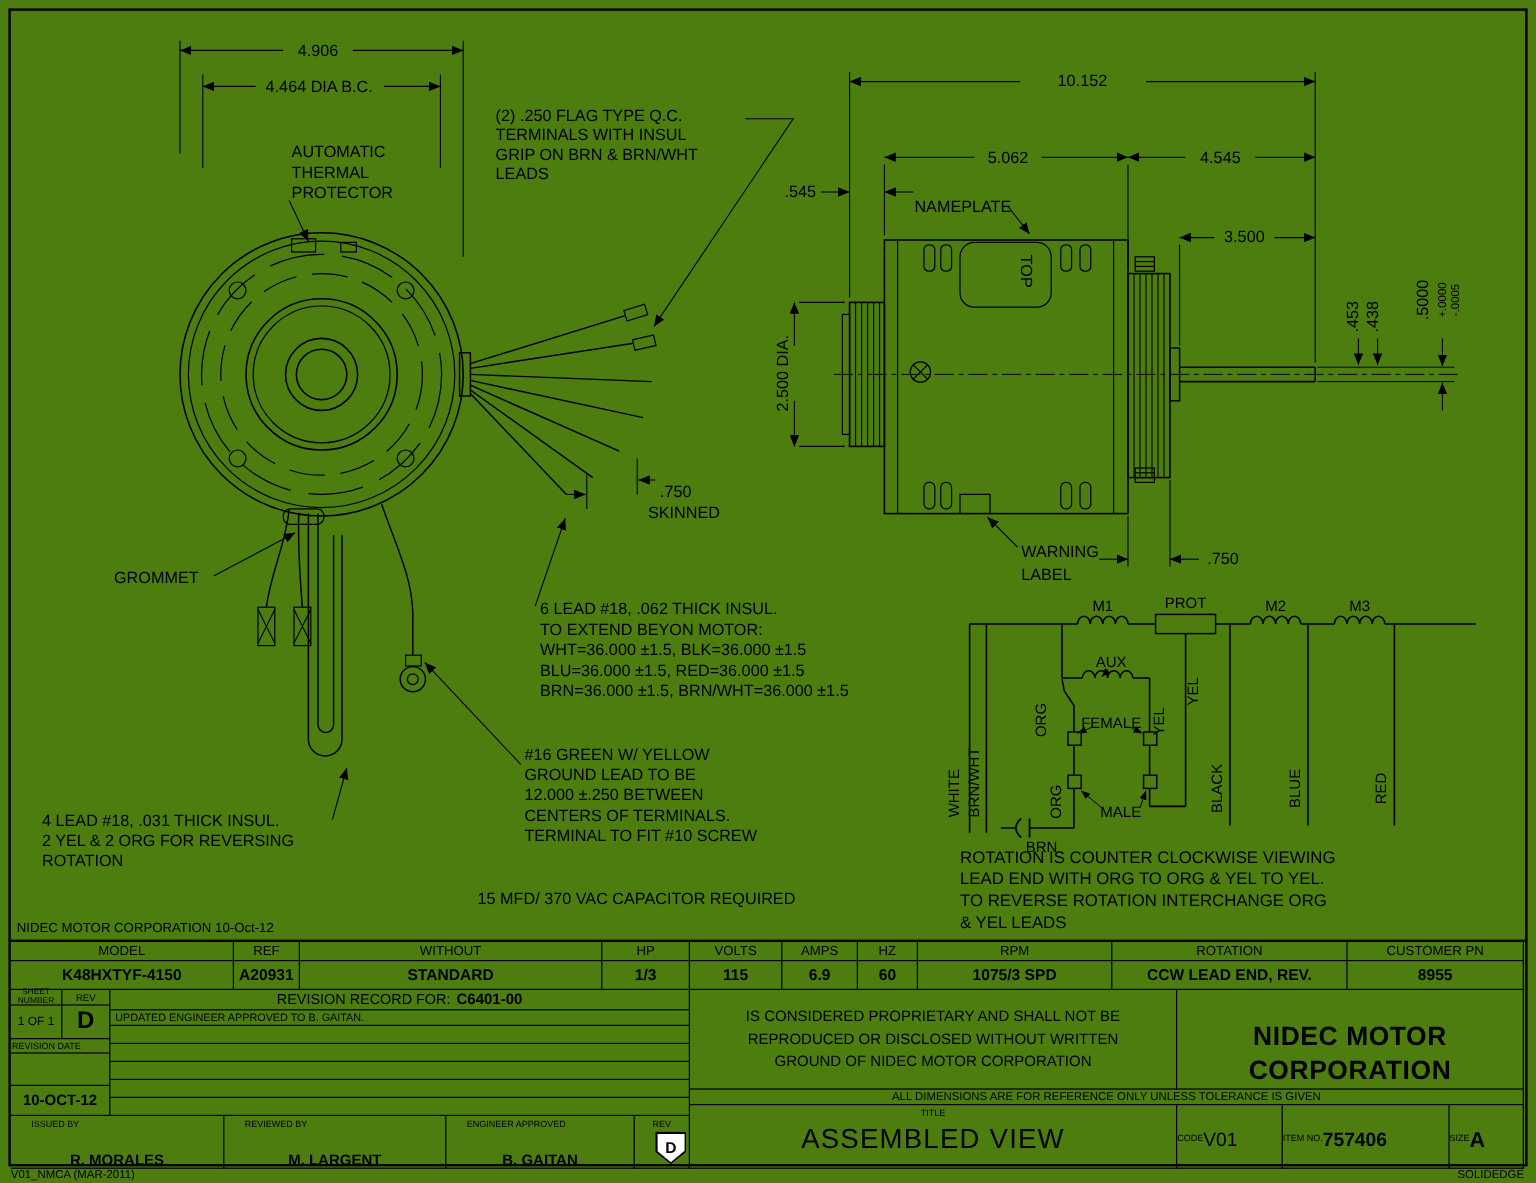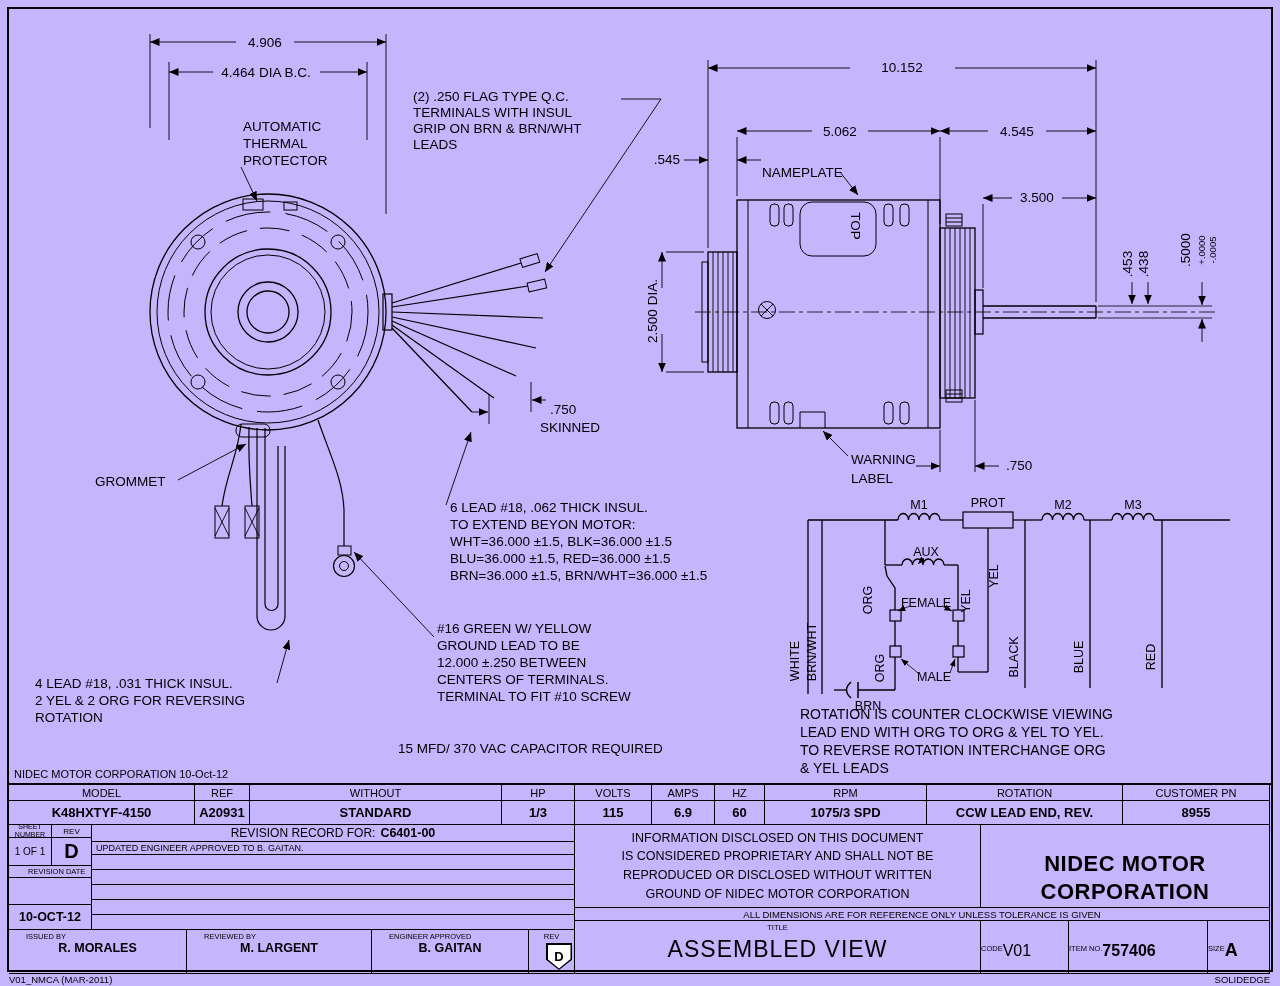--- a/index.html
+++ b/index.html
@@ -1,33 +1,33 @@
 <!DOCTYPE html>
 <html><head>
 <meta charset="utf-8">
 <style>
   *{margin:0;padding:0;box-sizing:border-box}
   html,body{background:#9a9a9a}
-  .sheet{position:relative;width:1280px;height:986px;background:#c4b5fd;font-family:"Liberation Sans",sans-serif;color:#000;overflow:hidden}
+  .sheet{position:relative;width:1280px;height:986px;background:#4d7c0f;font-family:"Liberation Sans",sans-serif;color:#000;overflow:hidden}
   .frame{position:absolute;left:7px;top:7px;width:1266px;height:965px;border:2.5px solid #000;pointer-events:none}
   .drawing{position:absolute;left:0;top:0}
   svg text{font-family:"Liberation Sans",sans-serif;fill:#000;stroke:none}
   .td{font-size:13.5px}
   .ts{font-size:12.5px}
   .tn{font-size:14px}
   .t9{font-size:9.5px}
   .corp-note{position:absolute;left:14px;top:768px;font-size:11px}
   .tb{position:absolute;left:9px;top:783px;width:1262px;height:189px;border-top:2px solid #000000}
   .cell{position:absolute;border-right:1.5px solid #000;border-bottom:1.5px solid #000;display:flex;align-items:center;justify-content:center;text-align:center}
   .hdr{font-size:11px}
   .val{font-weight:bold;font-size:13px}
   .stack{flex-direction:column;justify-content:center;line-height:1.1}
   .sig{flex-direction:column;align-items:stretch;justify-content:flex-start;padding:2px 17px}
   .sig .lbl{font-size:7.5px;text-align:left}
-  .sig .v{font-weight:bold;font-size:12.5px;text-align:center;margin-top:0}
+  .sig .v{font-weight:bold;font-size:12.5px;text-align:center;margin-top:19px}
   .tinylbl{font-size:7.5px}
   .pent{position:relative;width:26px;height:27px;background:#000;clip-path:polygon(0 0,100% 0,100% 62%,50% 100%,0 62%);margin:2px auto 0}
   .pent .in{position:absolute;inset:1.5px;background:#fff;clip-path:polygon(0 0,100% 0,100% 60%,50% 100%,0 60%);display:flex;align-items:center;justify-content:center;font-weight:bold;font-size:13px}
   .prop{flex-direction:column;justify-content:center;font-size:12.5px;line-height:1.5}
   .company{flex-direction:column;justify-content:flex-end;font-weight:bold;font-size:22px;line-height:1.3;letter-spacing:.5px}
   .bigtitle{flex-direction:column;justify-content:flex-start;padding-top:2px}
   .bigtitle .big{font-size:23px;letter-spacing:1px;margin-top:4px}
   .codecell{flex-direction:row;justify-content:flex-start;padding-top:2px}
   .codecell .v1{font-size:16px;margin-top:6px}
   .codecell .v2{font-size:16px;font-weight:bold;margin-top:6px}
@@ -368,21 +368,21 @@
   <div class="cell val" style="left:918px;top:16px;width:196px;height:24px">CCW LEAD END, REV.</div>
   <div class="cell val" style="left:1114px;top:16px;width:147px;height:24px">8955</div>
 
   <div class="cell stack" style="left:0;top:40px;width:43px;height:13px;font-size:7px">
     <span>SHEET</span>
     <span>NUMBER</span>
   </div>
   <div class="cell" style="left:43px;top:40px;width:40px;height:13px;font-size:8px">REV</div>
   <div class="cell" style="left:0;top:53px;width:43px;height:28px;font-size:10px">1 OF 1</div>
   <div class="cell" style="left:43px;top:53px;width:40px;height:28px;font-weight:bold;font-size:20px">D</div>
-  <div class="cell" style="left:0;top:81px;width:83px;height:12px;font-size:7.5px;justify-content:flex-start;padding-left:19px">REVISION DATE</div>
+  <div class="cell" style="left:0;top:81px;width:83px;height:12px;font-size:7.5px;justify-content:flex-start;padding-left:1px">REVISION DATE</div>
   <div class="cell" style="left:0;top:93px;width:83px;height:27px"></div>
   <div class="cell" style="left:0;top:120px;width:83px;height:25px;font-weight:bold;font-size:12.5px">10-OCT-12</div>
 
   <div class="cell revrec" style="left:83px;top:40px;width:483px;height:17px">
     <span>REVISION RECORD FOR:</span>
     <b>C6401-00</b>
   </div>
   <div class="cell revnote" style="left:83px;top:57px;width:483px;height:13px">UPDATED ENGINEER APPROVED TO B. GAITAN.</div>
   <div class="cell" style="left:83px;top:70px;width:483px;height:15px"></div>
   <div class="cell" style="left:83px;top:85px;width:483px;height:15px"></div>
@@ -405,21 +405,20 @@
   <div class="cell sig" style="left:520px;top:145px;width:46px;height:44px;align-items:center">
     <span class="tinylbl">REV</span>
     <span class="pent">
           <span class="in">
             <span>D</span>
           </span>
         </span>
   </div>
 
   <div class="cell prop" style="left:566px;top:40px;width:406px;height:83px">
-    <span>INFORMATION DISCLOSED ON THIS DOCUMENT</span>
     <span>IS CONSIDERED PROPRIETARY AND SHALL NOT BE</span>
     <span>REPRODUCED OR DISCLOSED WITHOUT WRITTEN</span>
     <span>GROUND OF NIDEC MOTOR CORPORATION</span>
   </div>
   <div class="cell" style="left:566px;top:123px;width:695px;height:13px;font-size:9.5px">ALL DIMENSIONS ARE FOR REFERENCE ONLY UNLESS TOLERANCE IS GIVEN</div>
   <div class="cell bigtitle" style="left:566px;top:136px;width:406px;height:53px">
     <span class="tinylbl">TITLE</span>
     <span class="big">ASSEMBLED VIEW</span>
   </div>
 

